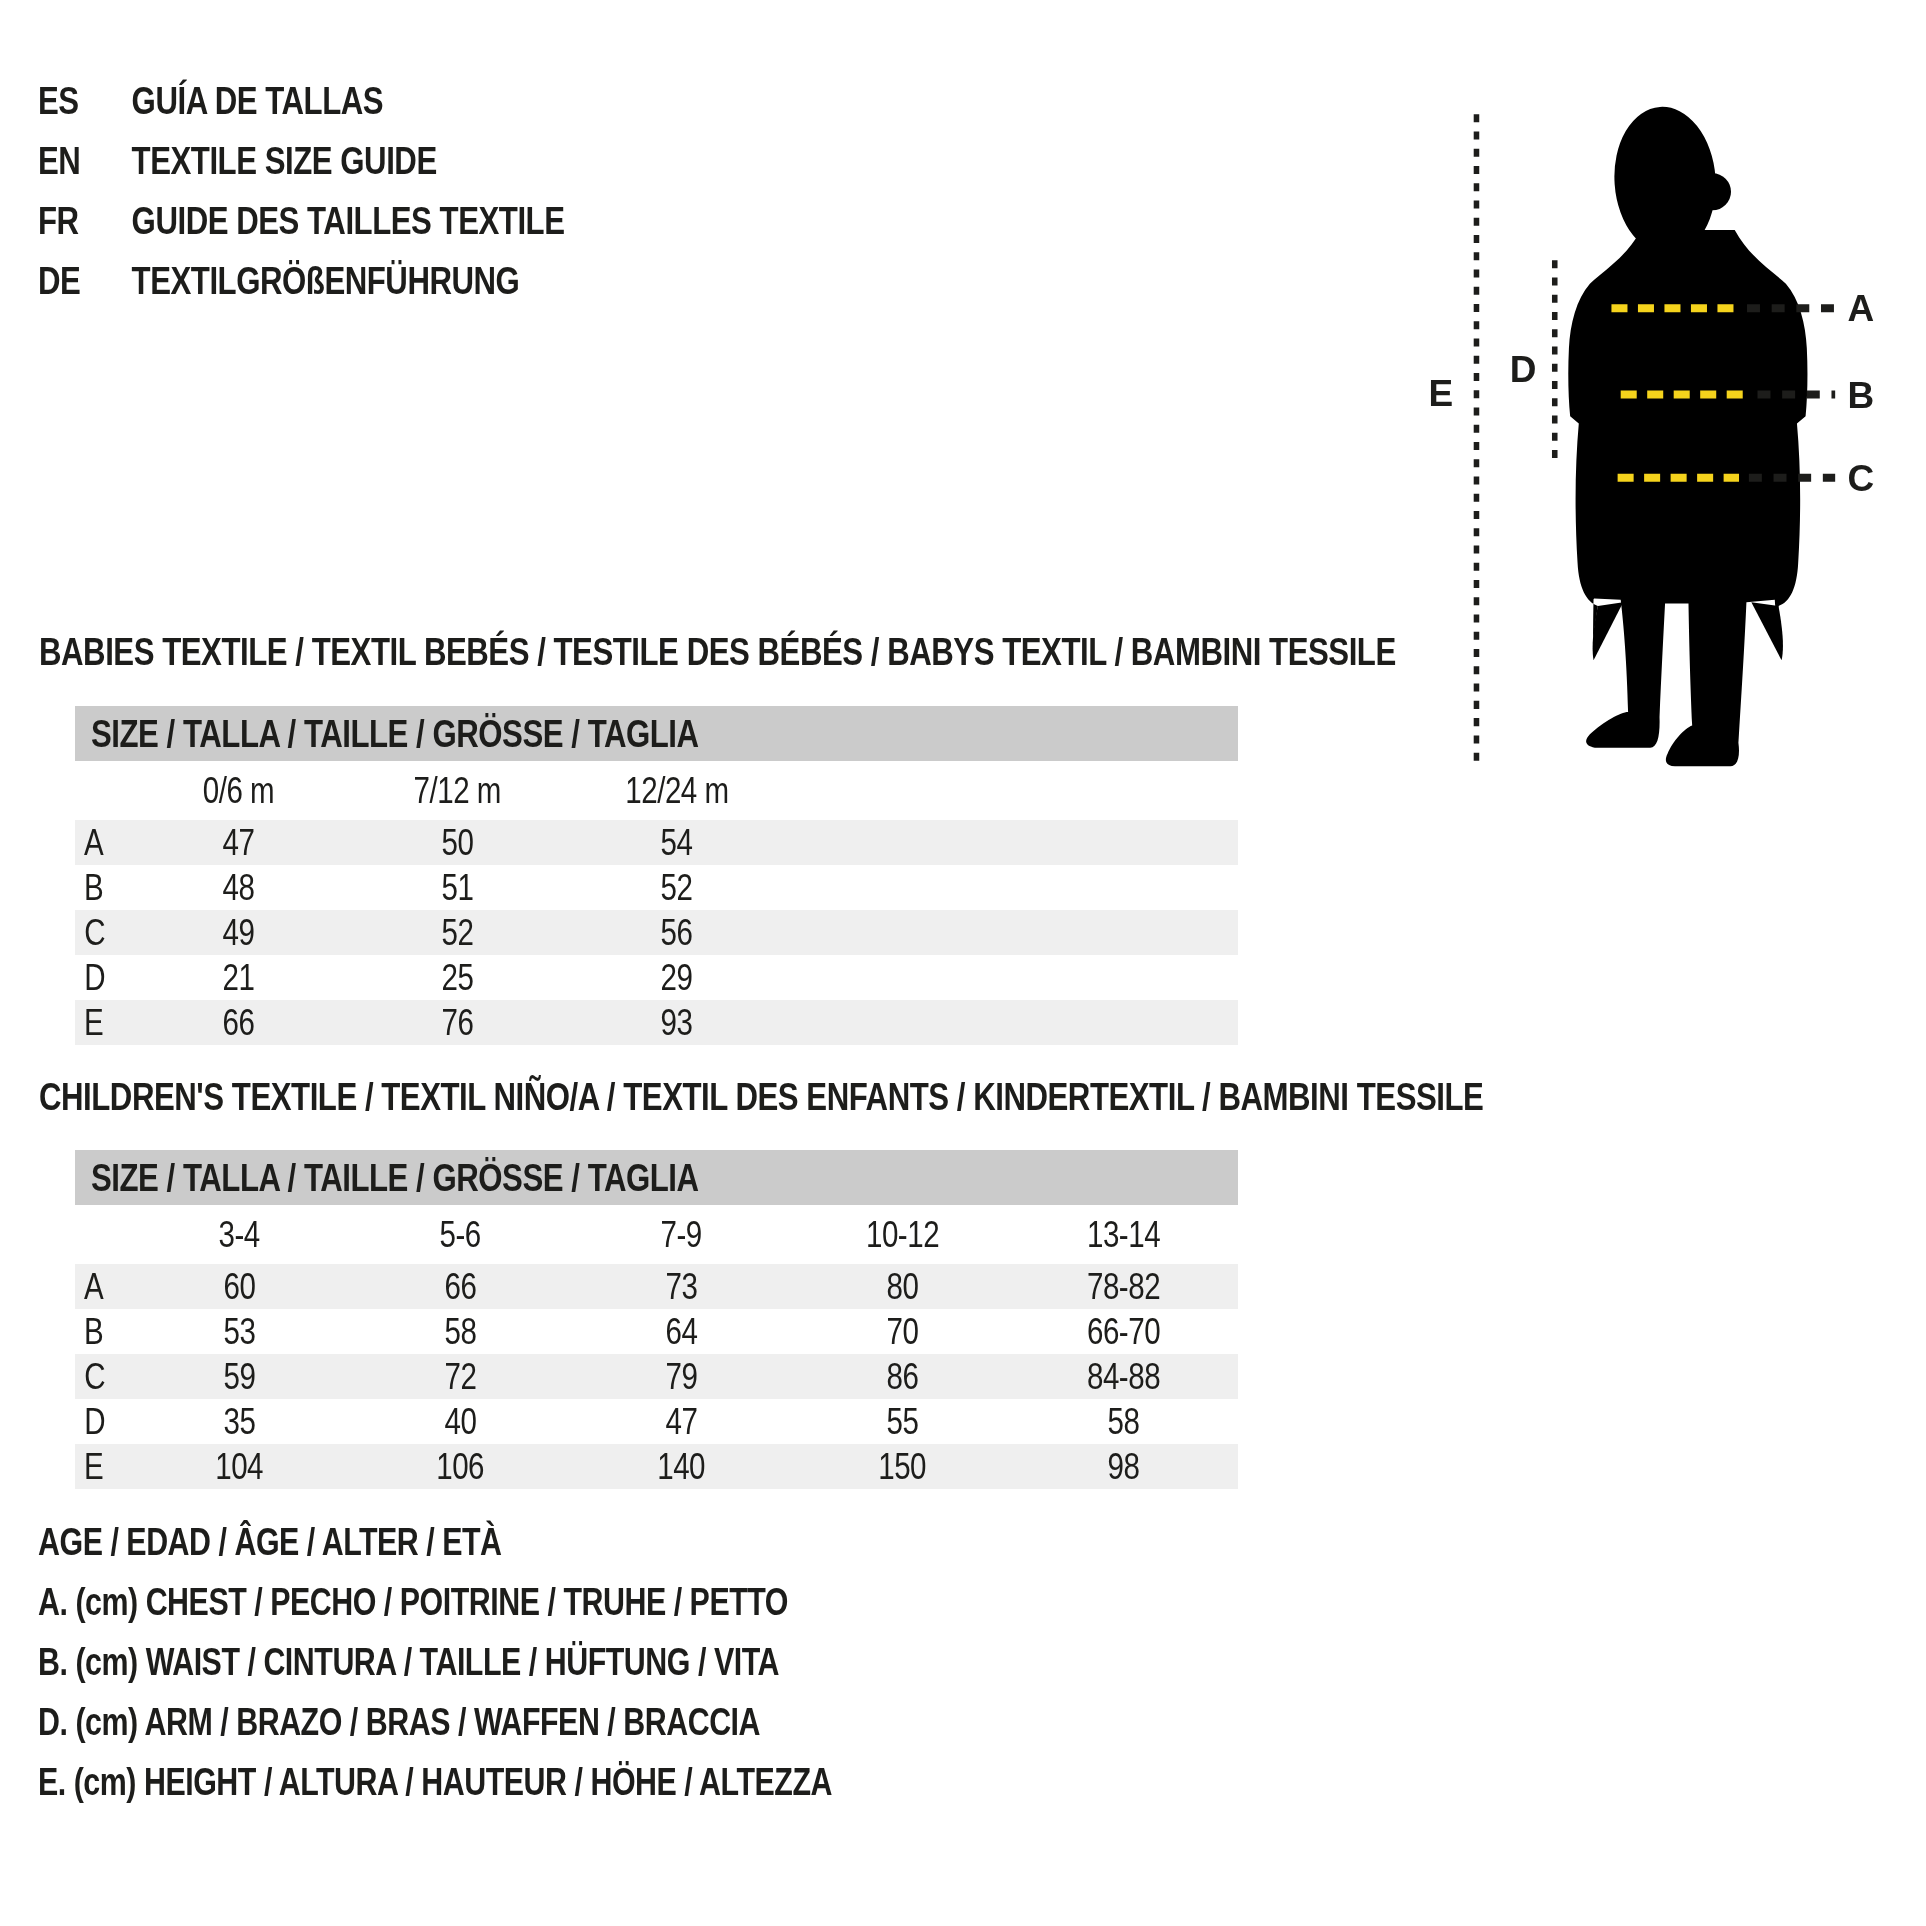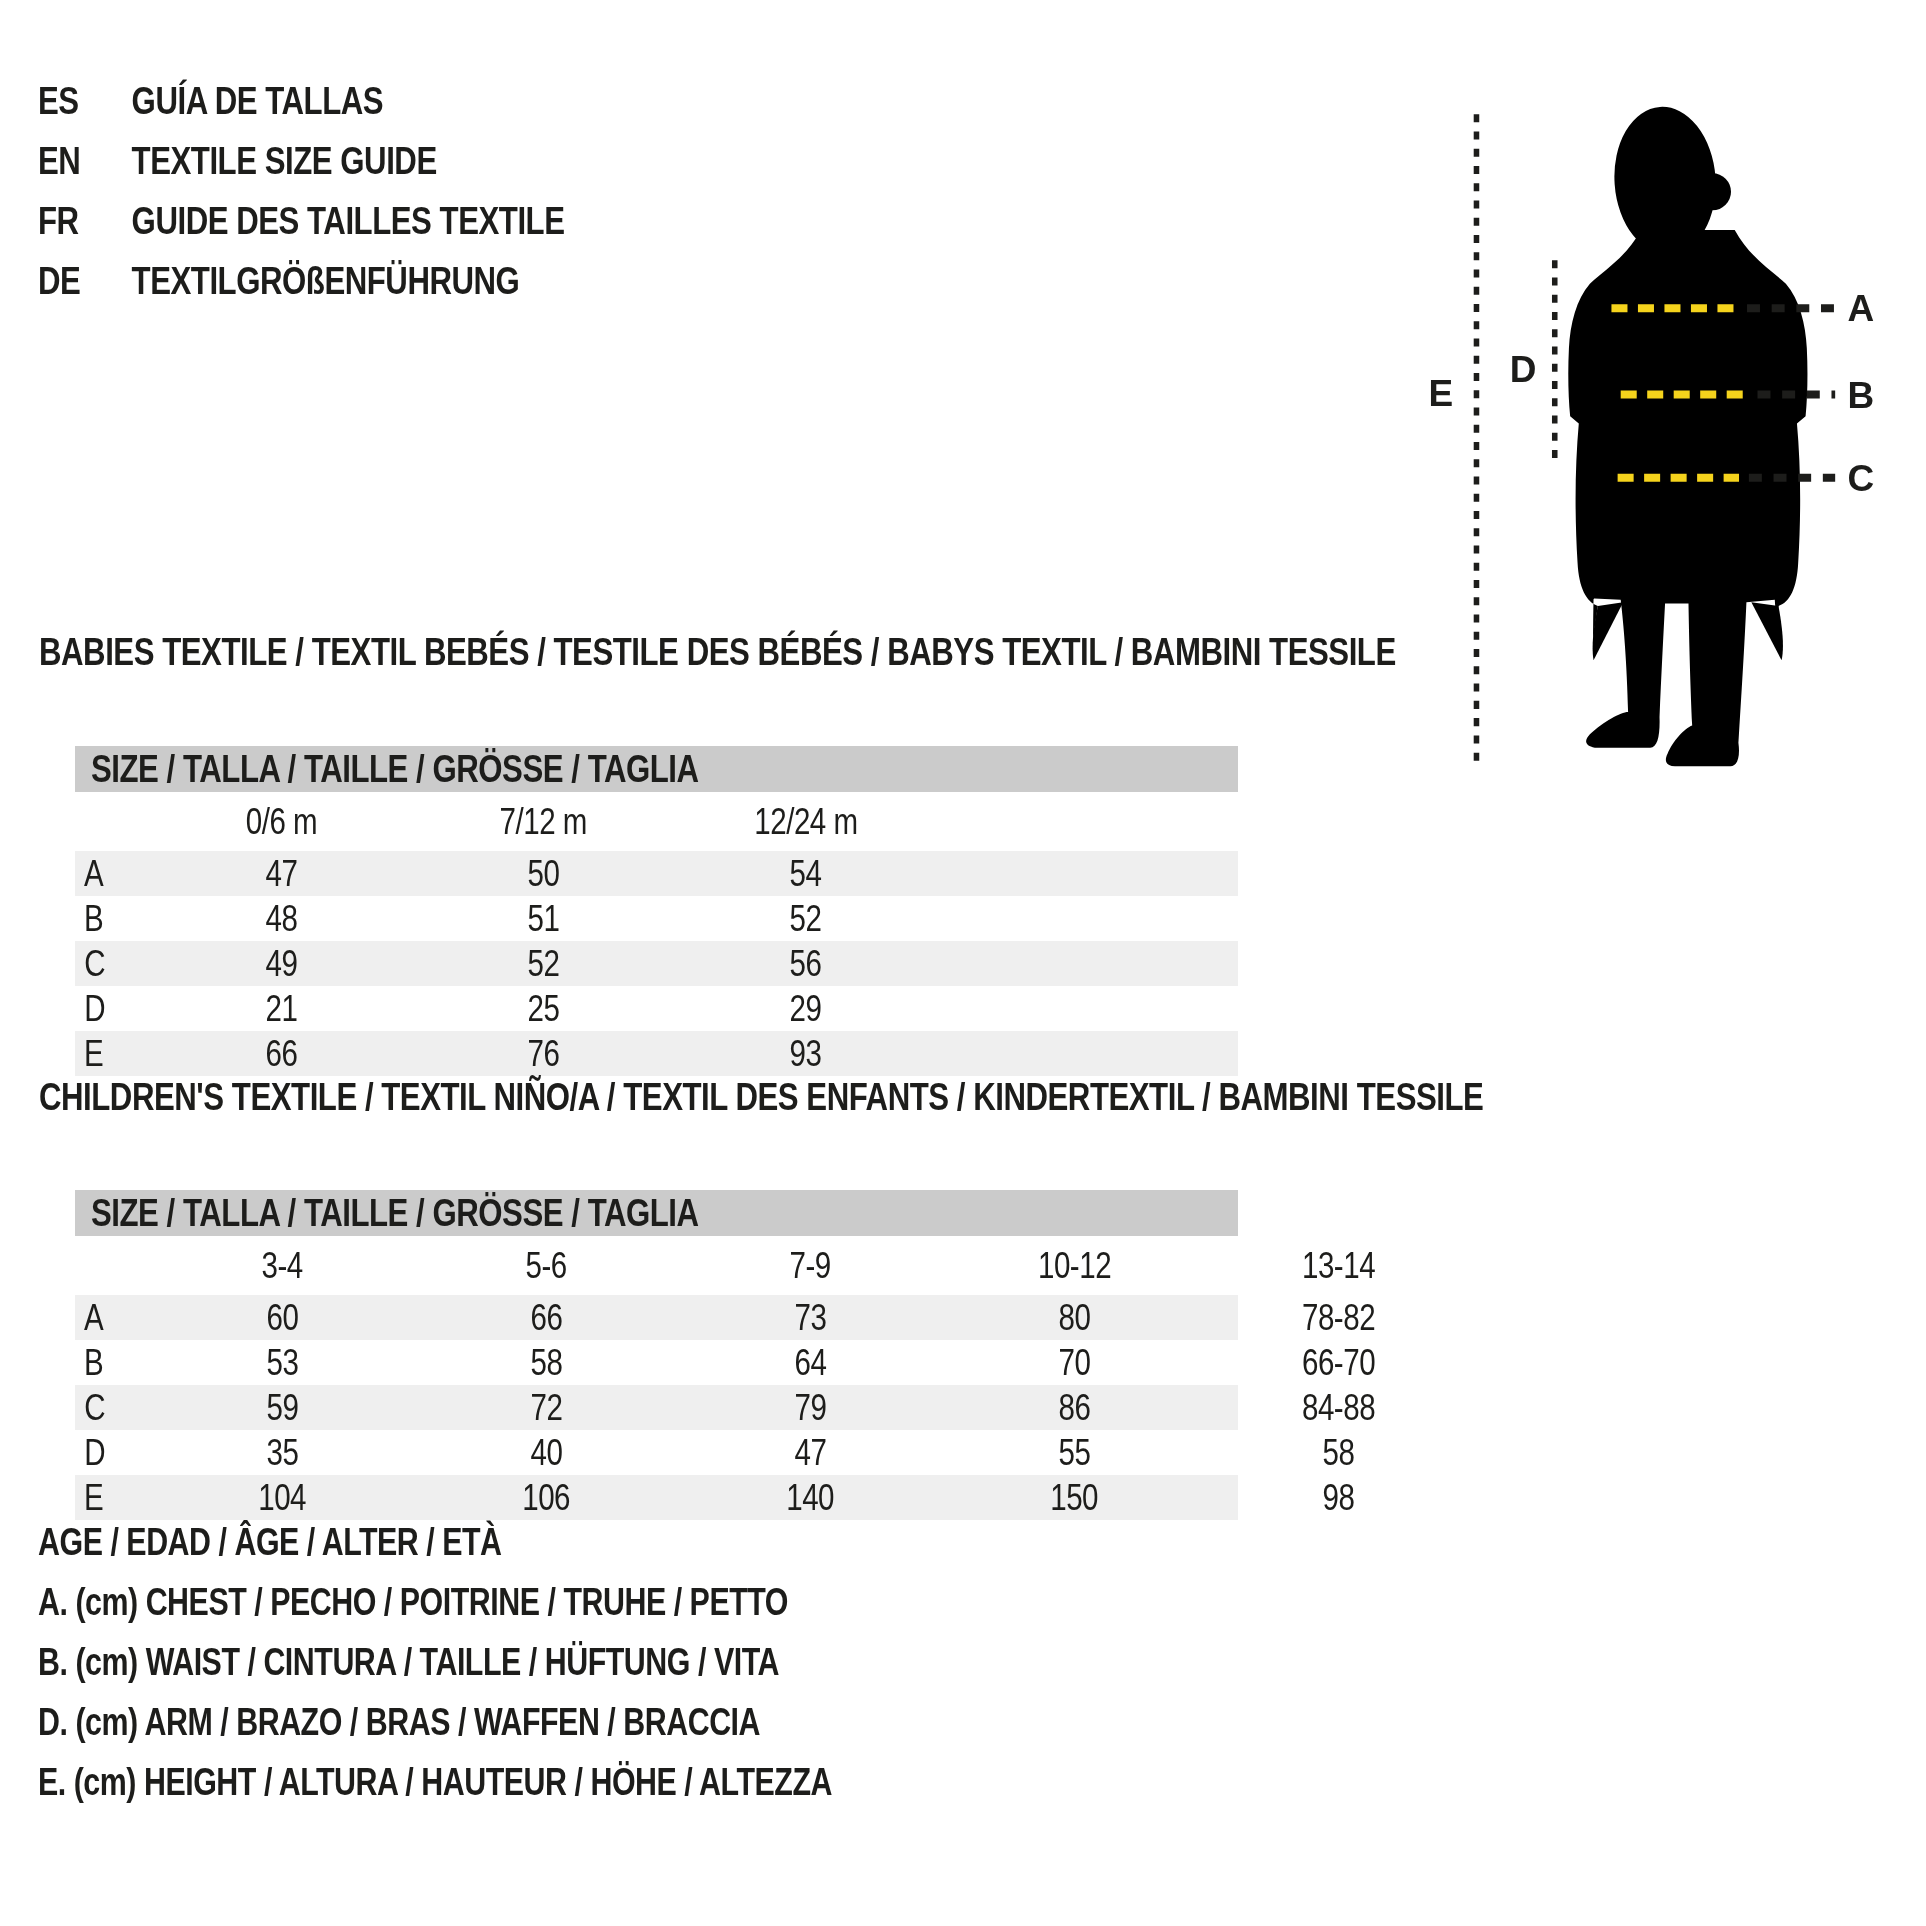--- a/index.html
+++ b/index.html
@@ -17,23 +17,23 @@
 
   
   .sec-title{position:absolute;left:39px;font-size:39px;font-weight:bold;white-space:nowrap;}
   #babiesTitle{top:630px;}
   #childrenTitle{top:1075px;}
 
   
   .tbl{position:absolute;left:75px;width:1163px;}
   #babiesTable{top:706px;}
   #childrenTable{top:1150px;}
-  .size-bar{height:46px;background:#cbcbcb;display:flex;align-items:center;padding-left:16px;
-            font-size:39px;font-weight:bold;margin-top:40px;}
-  .tbl-row{display:grid;align-items:center;height:45px;font-size:36px;gap:43px;}
+  .size-bar{height:55px;background:#cbcbcb;display:flex;align-items:center;padding-left:16px;
+            font-size:39px;font-weight:bold;}
+  .tbl-row{display:grid;align-items:center;height:45px;font-size:36px;}
   .tbl-row.head{height:59px;}
   .babies-grid{grid-template-columns:54px 219px 219px 219px 1fr;}
   .children-grid{grid-template-columns:54px repeat(5,221px) 1fr;}
   .stripe{background:#efefef;}
   .c{text-align:center;}
   .row-label{padding-left:7.4px;}
 
   
   .legend{position:absolute;left:38px;top:1521px;}
   .legend-row{height:60px;font-size:38px;font-weight:bold;white-space:nowrap;}

